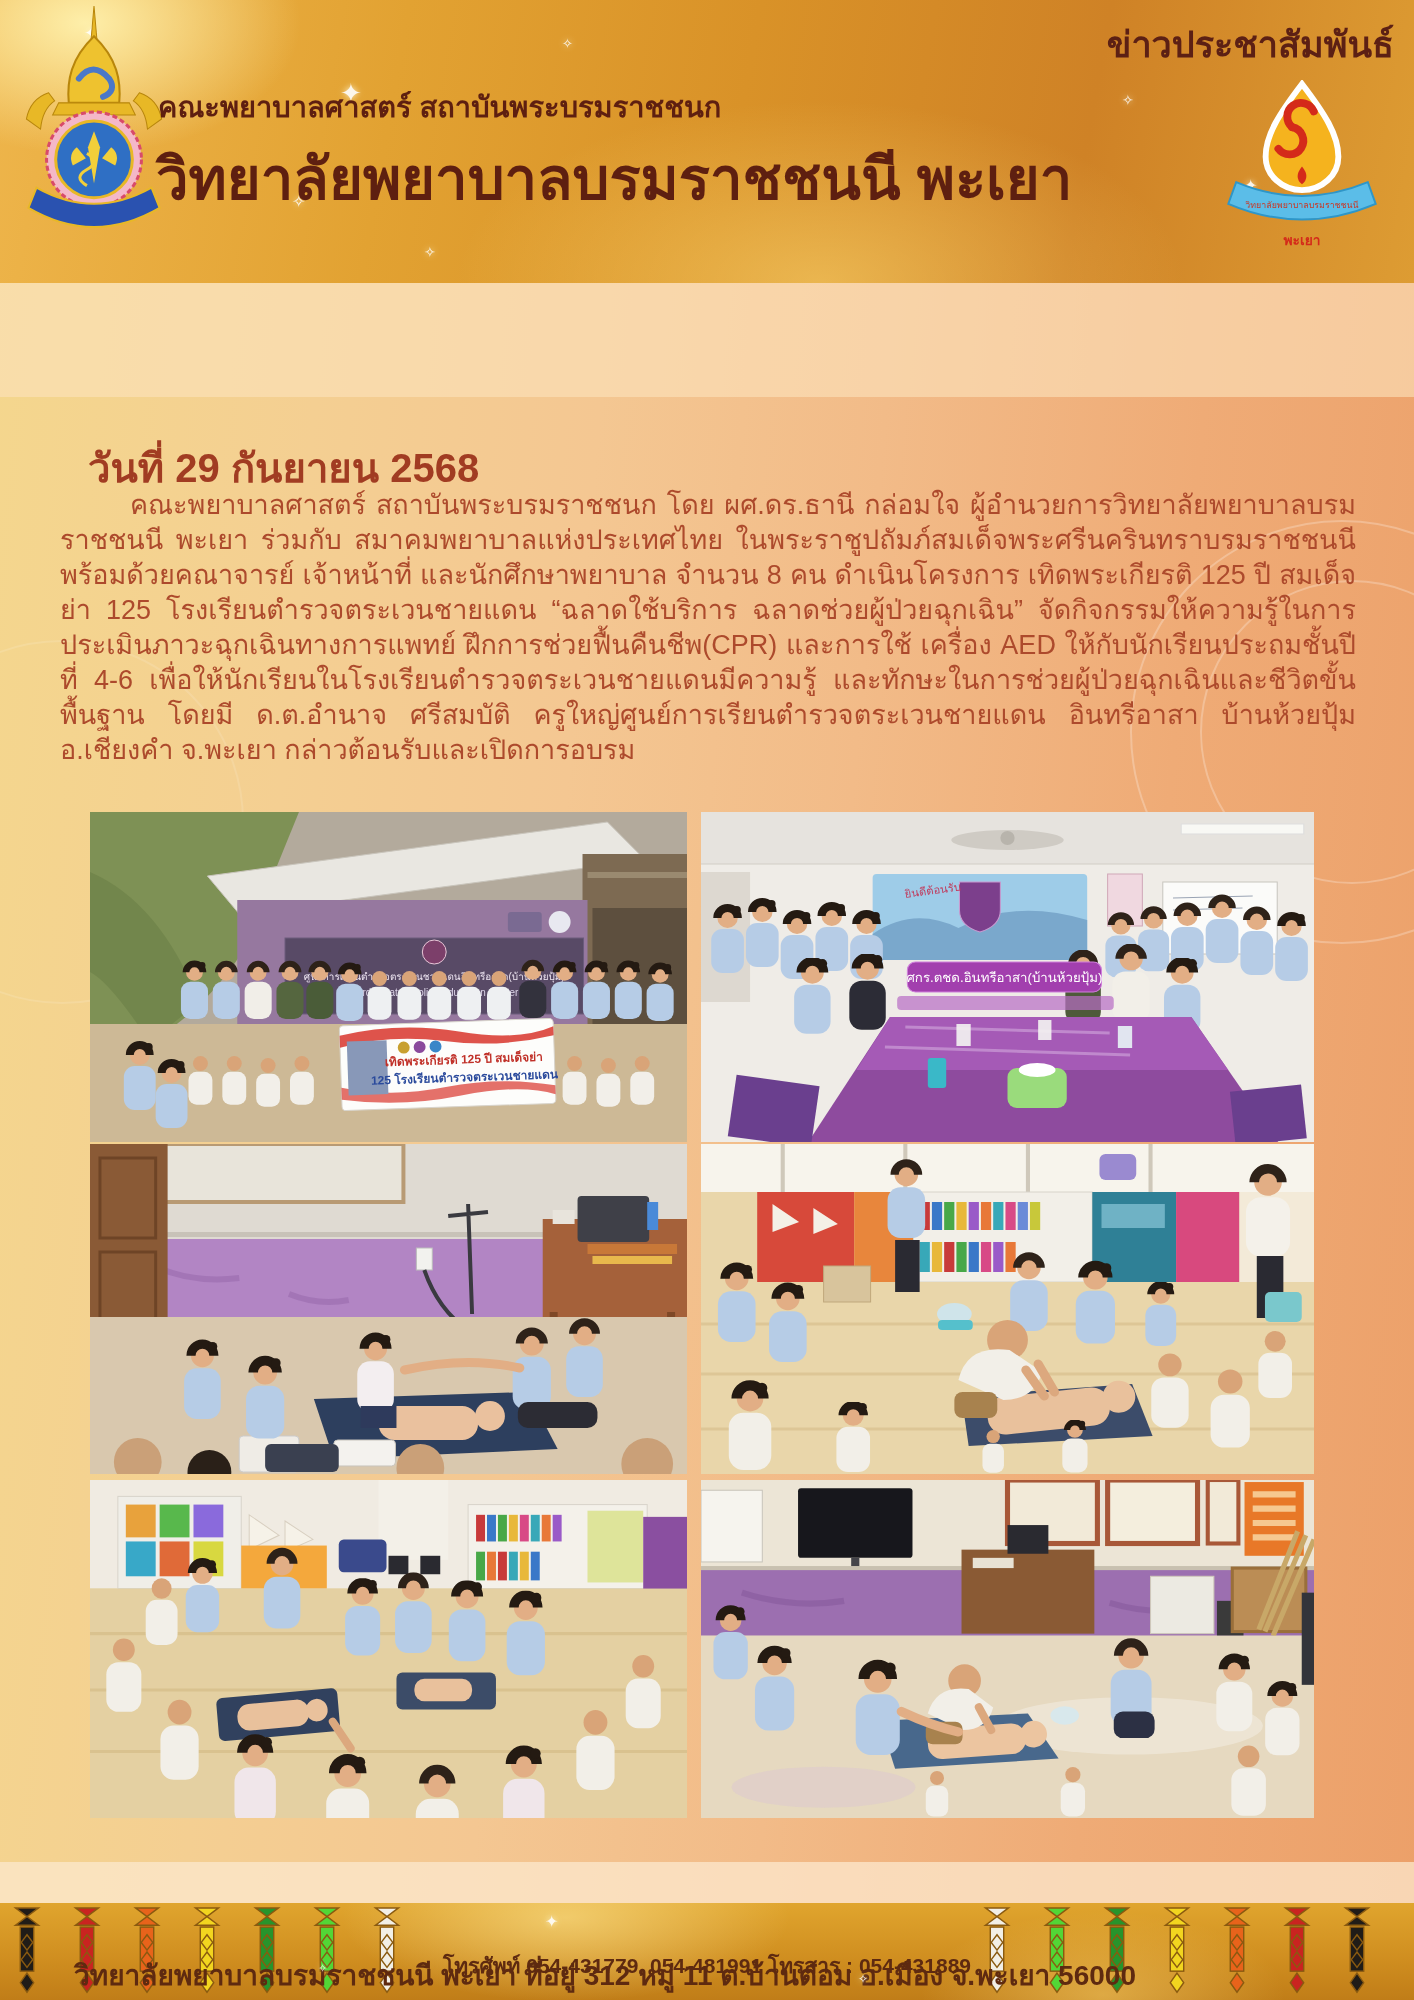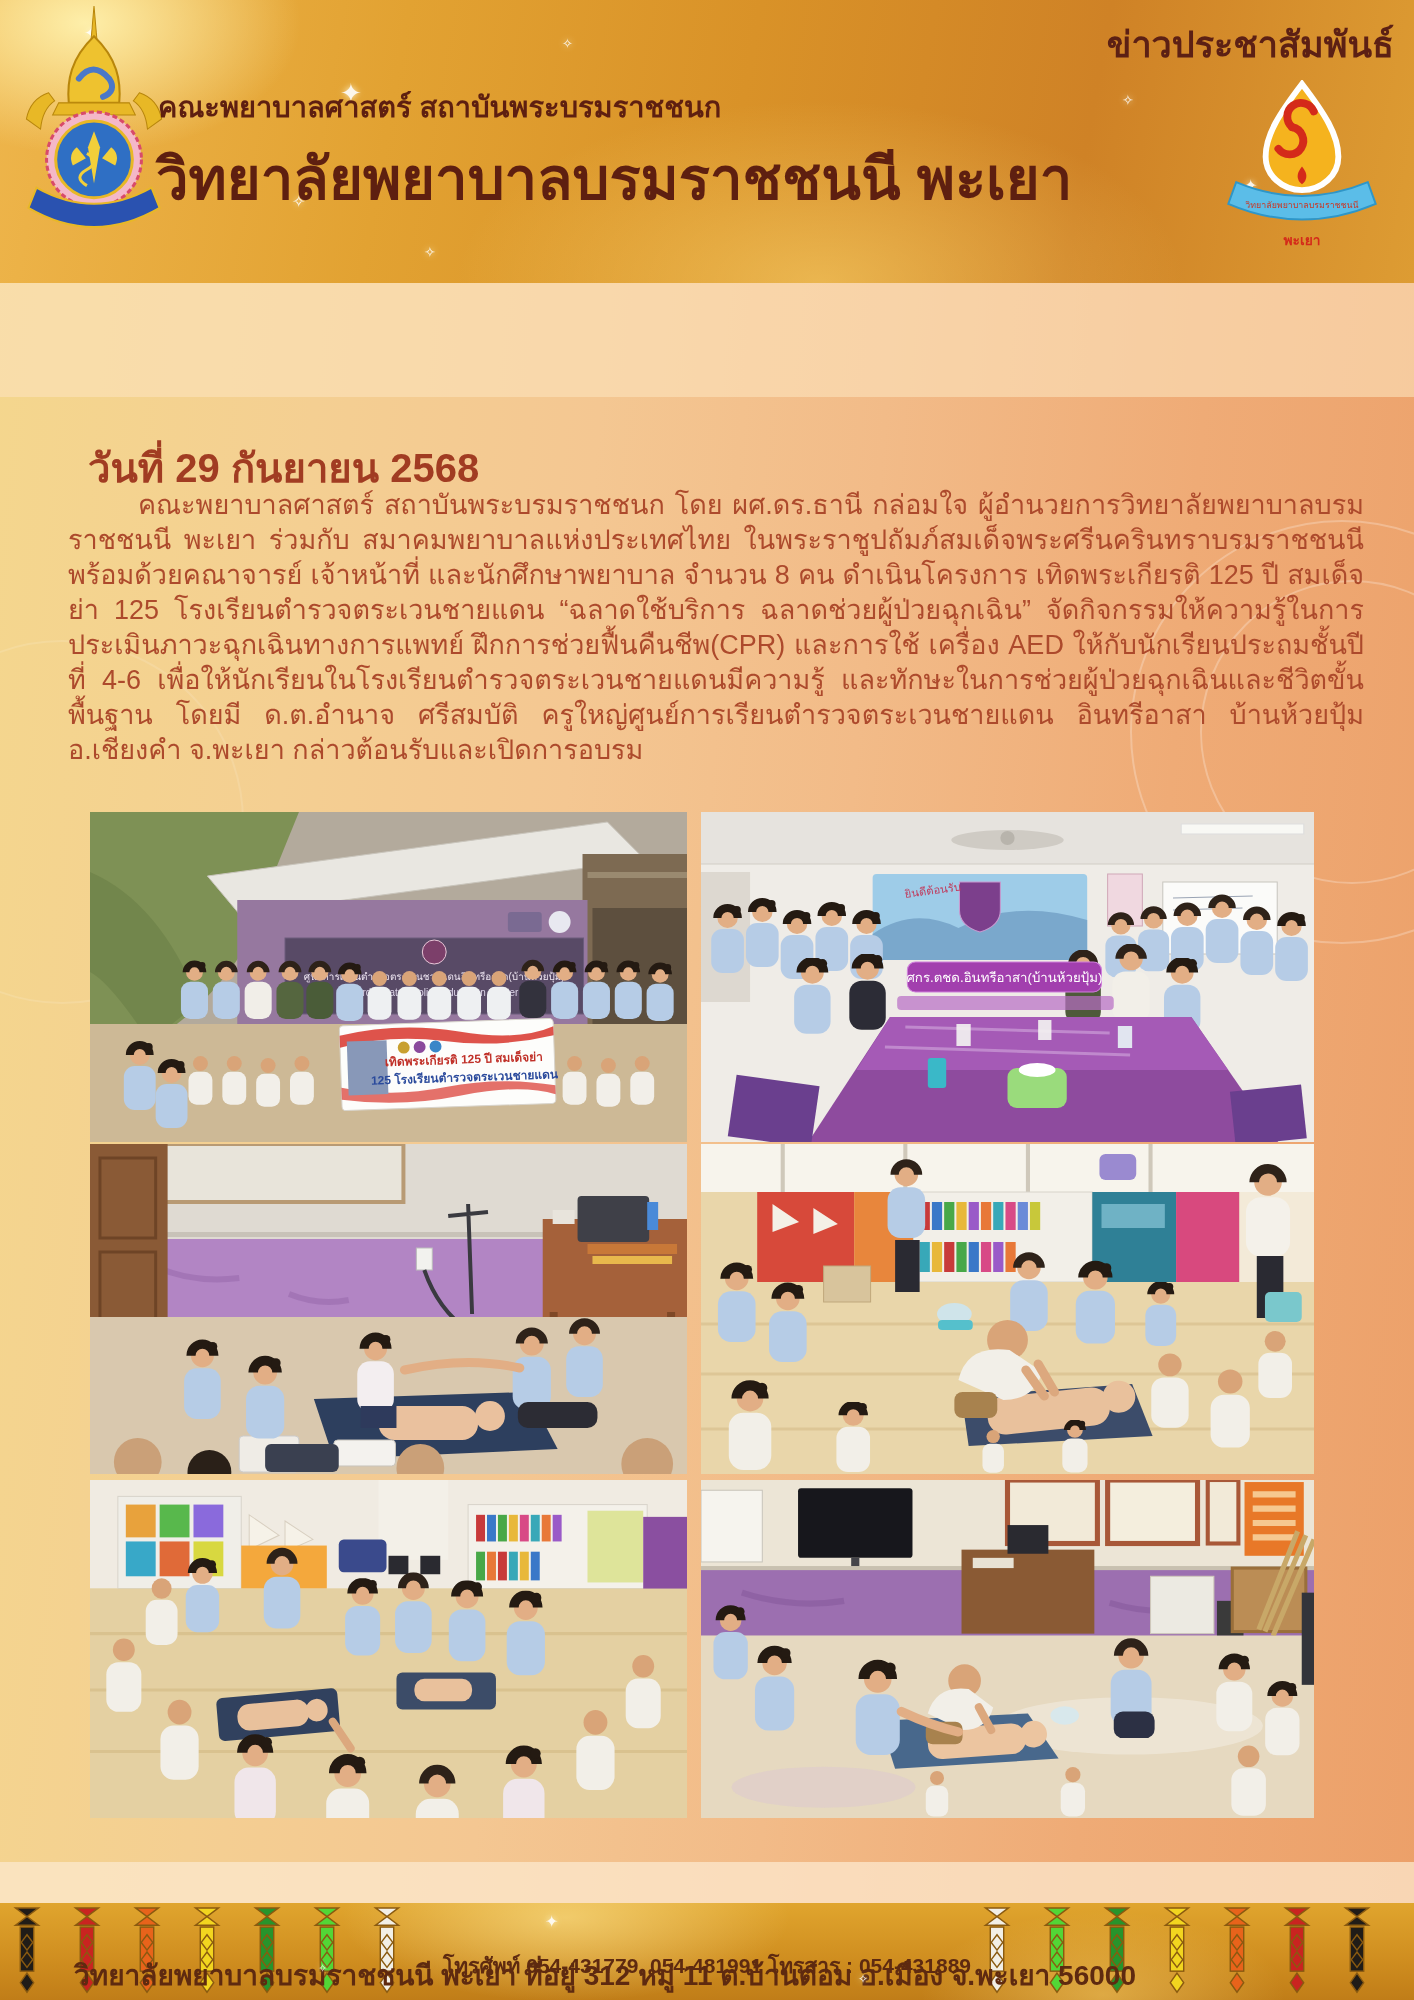--- a/index.html
+++ b/index.html
@@ -17,21 +17,21 @@
   .org1{position:absolute;left:158px;top:84px;font-size:29px;font-weight:bold;color:#5e1f10;}
   .org2{position:absolute;left:156px;top:132px;font-size:58px;font-weight:bold;color:#5e1f10;}
   .logoL{position:absolute;left:18px;top:6px;width:152px;height:222px;}
   .logoR{position:absolute;left:1218px;top:80px;width:168px;height:172px;}
   .spark{position:absolute;color:#fff;opacity:.9;text-shadow:0 0 6px #fff8d8;}
   
   .tband{position:absolute;left:0;top:283px;width:1414px;height:114px;background:rgba(252,226,188,.62);
     text-align:center;padding-top:10px;box-sizing:border-box;}
   .tband div{font-size:35px;font-weight:bold;color:#9c301c;line-height:49px;}
   .date{position:absolute;left:88px;top:436px;font-size:40px;font-weight:bold;color:#a13c22;}
-  .bodytxt{position:absolute;left:68px;top:488px;width:1296px;margin:0;font-size:27px;line-height:35px;
+  .bodytxt{position:absolute;left:60px;top:488px;width:1296px;margin:0;font-size:27px;line-height:35px;
     color:#ad4a2c;text-align:justify;text-indent:70px;}
   
   .grid{position:absolute;left:90px;top:812px;width:1224px;height:1006px;}
   .grid svg{position:absolute;display:block;}
   .ph1{left:0;top:0;width:597px;height:330px;}
   .ph2{left:611px;top:0;width:613px;height:330px;}
   .ph3{left:0;top:332px;width:597px;height:330px;}
   .ph4{left:611px;top:332px;width:613px;height:330px;}
   .ph5{left:0;top:668px;width:597px;height:338px;}
   .ph6{left:611px;top:668px;width:613px;height:338px;}

